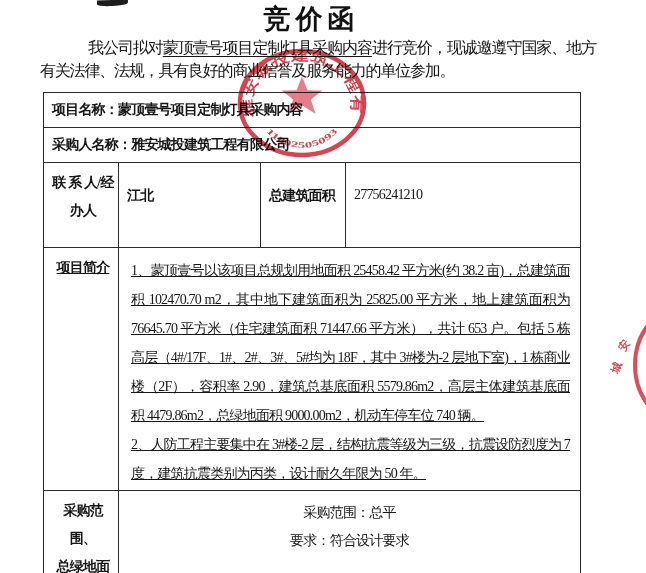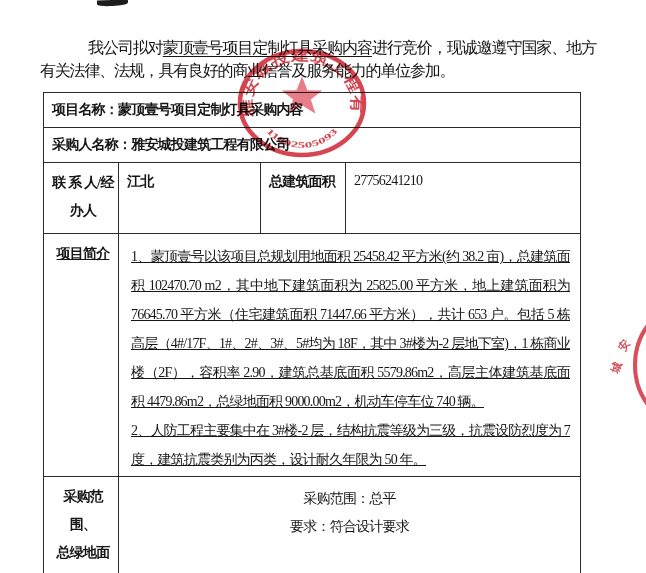--- a/index.html
+++ b/index.html
@@ -35,21 +35,21 @@
   }
   .bid-table td{
     border:1.6px solid #2a2a2a;padding:2px 8px;vertical-align:middle;
     overflow:hidden;
   }
   .bid-table td.lbl{
     text-align:center;font-weight:bold;padding:6px 4px 4px 8px;
     vertical-align:top;line-height:28px;
   }
   .row-simple td{font-weight:bold;height:30px;}
-  .row-contact td{vertical-align:top;padding-top:10px;height:58px;}
+  .row-contact td{vertical-align:top;padding-top:24px;height:58px;}
   .row-contact .lbl{line-height:26px;padding-top:10px;}
   .bold-val{font-weight:bold;}
   .row-brief td{height:232px;text-decoration:underline;}
   .row-brief td.content{vertical-align:top;padding:8px 10px 0 12px;}
   .row-brief p{margin:0;line-height:29px;text-align:justify;}
   .row-scope td{height:56px;text-align:center;}
   .row-scope td.content{vertical-align:top;padding-top:8px;line-height:28px;}
   .row-sched td{height:60px;}
   .row-sched td.content{vertical-align:top;padding-top:6px;line-height:23px;}
 
@@ -58,20 +58,21 @@
     mix-blend-mode:multiply;
   }
 </style>
 </head>
 <body>
 
 <div class="page">
 
   <div class="ink-smudge"></div>
 
+  <div class="doc-title">竞价函</div>
 
   <p class="intro"><span>我公司拟对</span><span class="ul">蒙顶壹号项目定制灯具采购内容</span><span>进行竞价，现诚邀遵守国家、地方有关法律、法规，具有良好的商业信誉及服务能力的单位参加。</span></p>
 
   <table class="bid-table">
     <colgroup>
       <col style="width:75px">
         <col style="width:142px">
         <col style="width:85px">
         <col style="width:235px">
     </colgroup>

